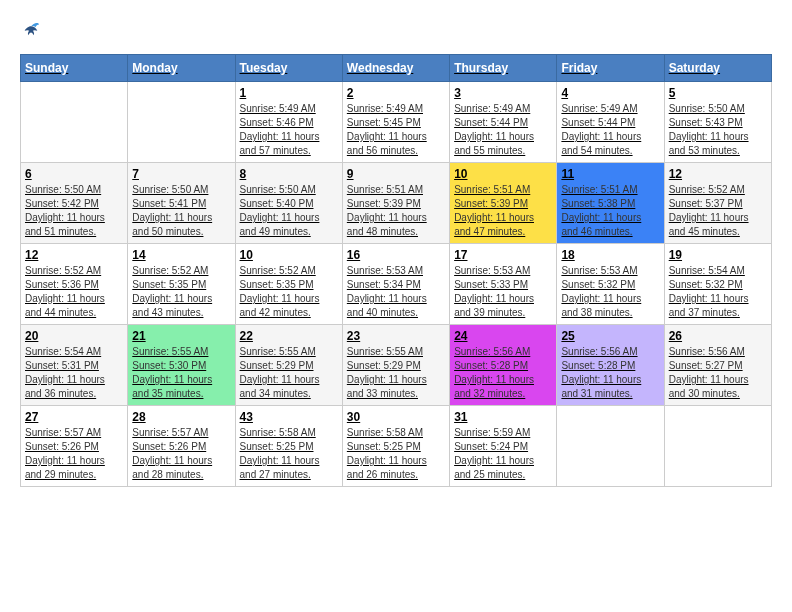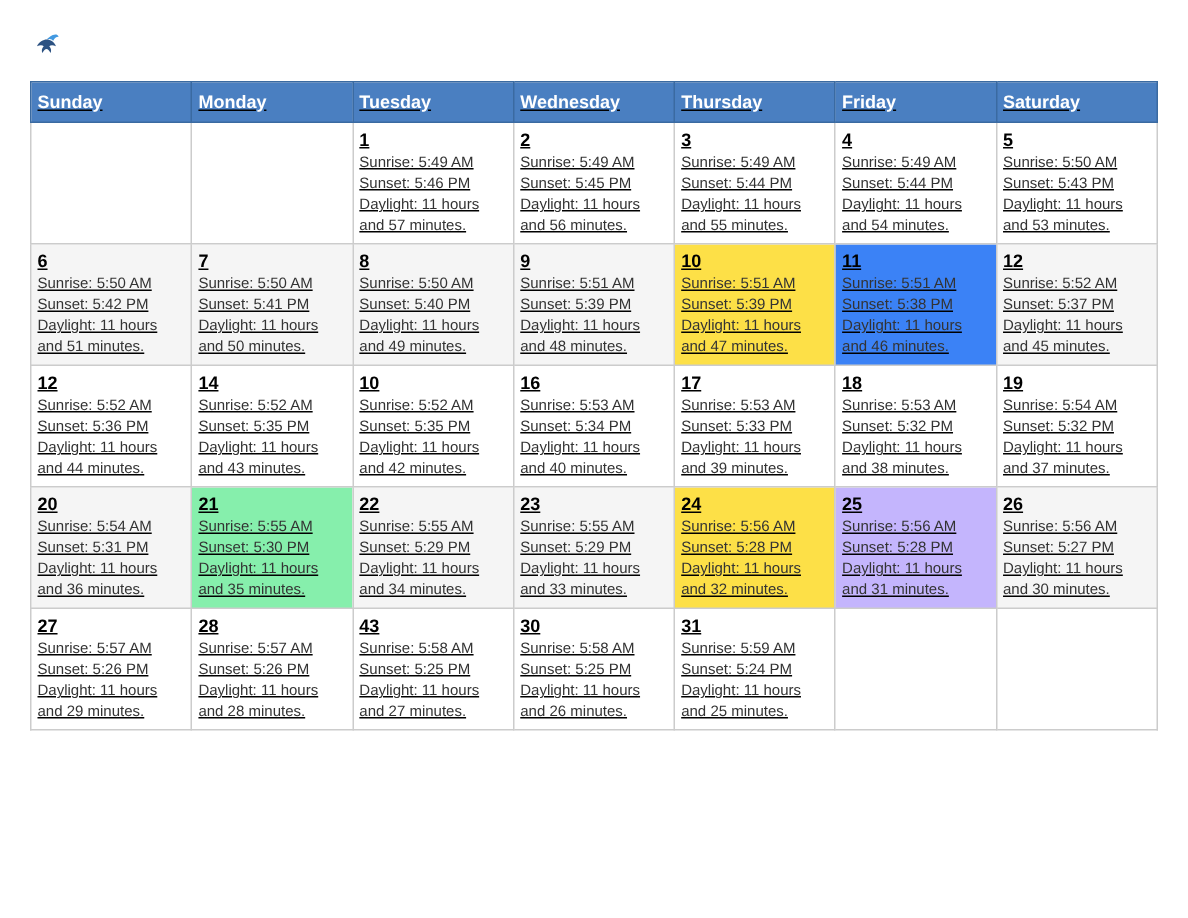--- a/index.html
+++ b/index.html
@@ -214,21 +214,21 @@
           <div class="day-info">Sunrise: 5:55 AM<br>Sunset: 5:30 PM<br>Daylight: 11 hours and 35 minutes.</div>
         </td>
         <td style="background: rgb(245, 245, 245); margin-left: 19px;">
           <span class="day-number">22</span>
           <div class="day-info">Sunrise: 5:55 AM<br>Sunset: 5:29 PM<br>Daylight: 11 hours and 34 minutes.</div>
         </td>
         <td style="background: rgb(245, 245, 245);">
           <span class="day-number">23</span>
           <div class="day-info">Sunrise: 5:55 AM<br>Sunset: 5:29 PM<br>Daylight: 11 hours and 33 minutes.</div>
         </td>
-        <td style="background: #fde047;">
+        <td style="background: #d946ef;">
           <span class="day-number">24</span>
           <div class="day-info">Sunrise: 5:56 AM<br>Sunset: 5:28 PM<br>Daylight: 11 hours and 32 minutes.</div>
         </td>
         <td style="background: #c4b5fd;">
           <span class="day-number">25</span>
           <div class="day-info">Sunrise: 5:56 AM<br>Sunset: 5:28 PM<br>Daylight: 11 hours and 31 minutes.</div>
         </td>
         <td style="background: rgb(245, 245, 245);">
           <span class="day-number">26</span>
           <div class="day-info">Sunrise: 5:56 AM<br>Sunset: 5:27 PM<br>Daylight: 11 hours and 30 minutes.</div>

